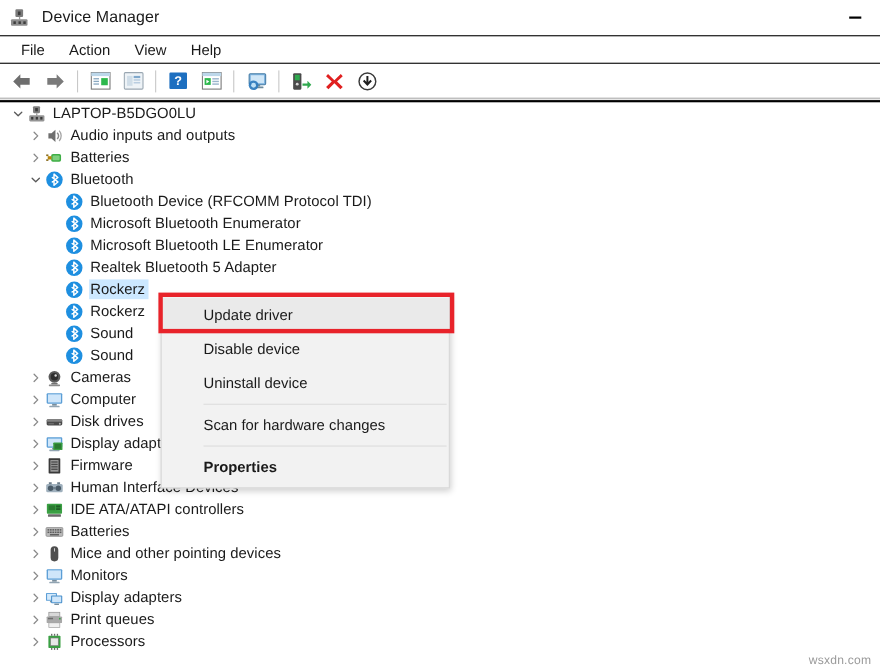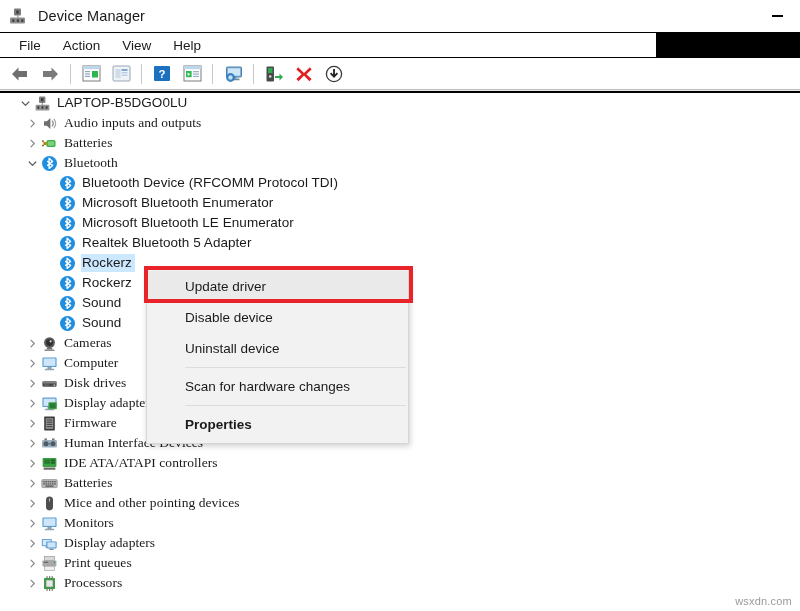--- a/index.html
+++ b/index.html
@@ -40,21 +40,21 @@
     display: flex; align-items: center; justify-content: center;
     background: transparent;
   }
   .min-glyph {
     display: block; width: 11px; height: 1.5px; background: #000;
   }
 
   
   .menubar {
     position: absolute; top: 33px; left: 0;
-    width: 656px; height: 24px;
+    width: 800px; height: 24px;
     display: flex; align-items: center;
     padding-left: 8px;
     background: #ffffff;
   }
   .menu-item {
     font-size: 13.5px; color: #1a1a1a;
     padding: 2px 11px;
     cursor: default;
   }
 
@@ -114,22 +114,22 @@
     margin-right: 5px;
   }
   .node-label {
     font-size: 13.5px; color: #1a1a1a;
     padding: 1px 3px 2px 1px;
     letter-spacing: .05px;
   }
   .row-inner { display: flex; align-items: center; }
 
   
-  .lvl0 { padding-left: 17px; }
-  .lvl1 { padding-left: 24px; font-family: Liberation Serif, serif; }
+  .lvl0 { padding-left: 8px; }
+  .lvl1 { padding-left: 24px; }
   .lvl2 { padding-left: 58px; }
 
   
   .ctxmenu {
     position: absolute;
     left: 146px; top: 268px;
     width: 263px;
     background: #f2f2f2;
     border: 1px solid #d6d6d6;
     box-shadow: 1px 2px 6px rgba(0,0,0,.20);

